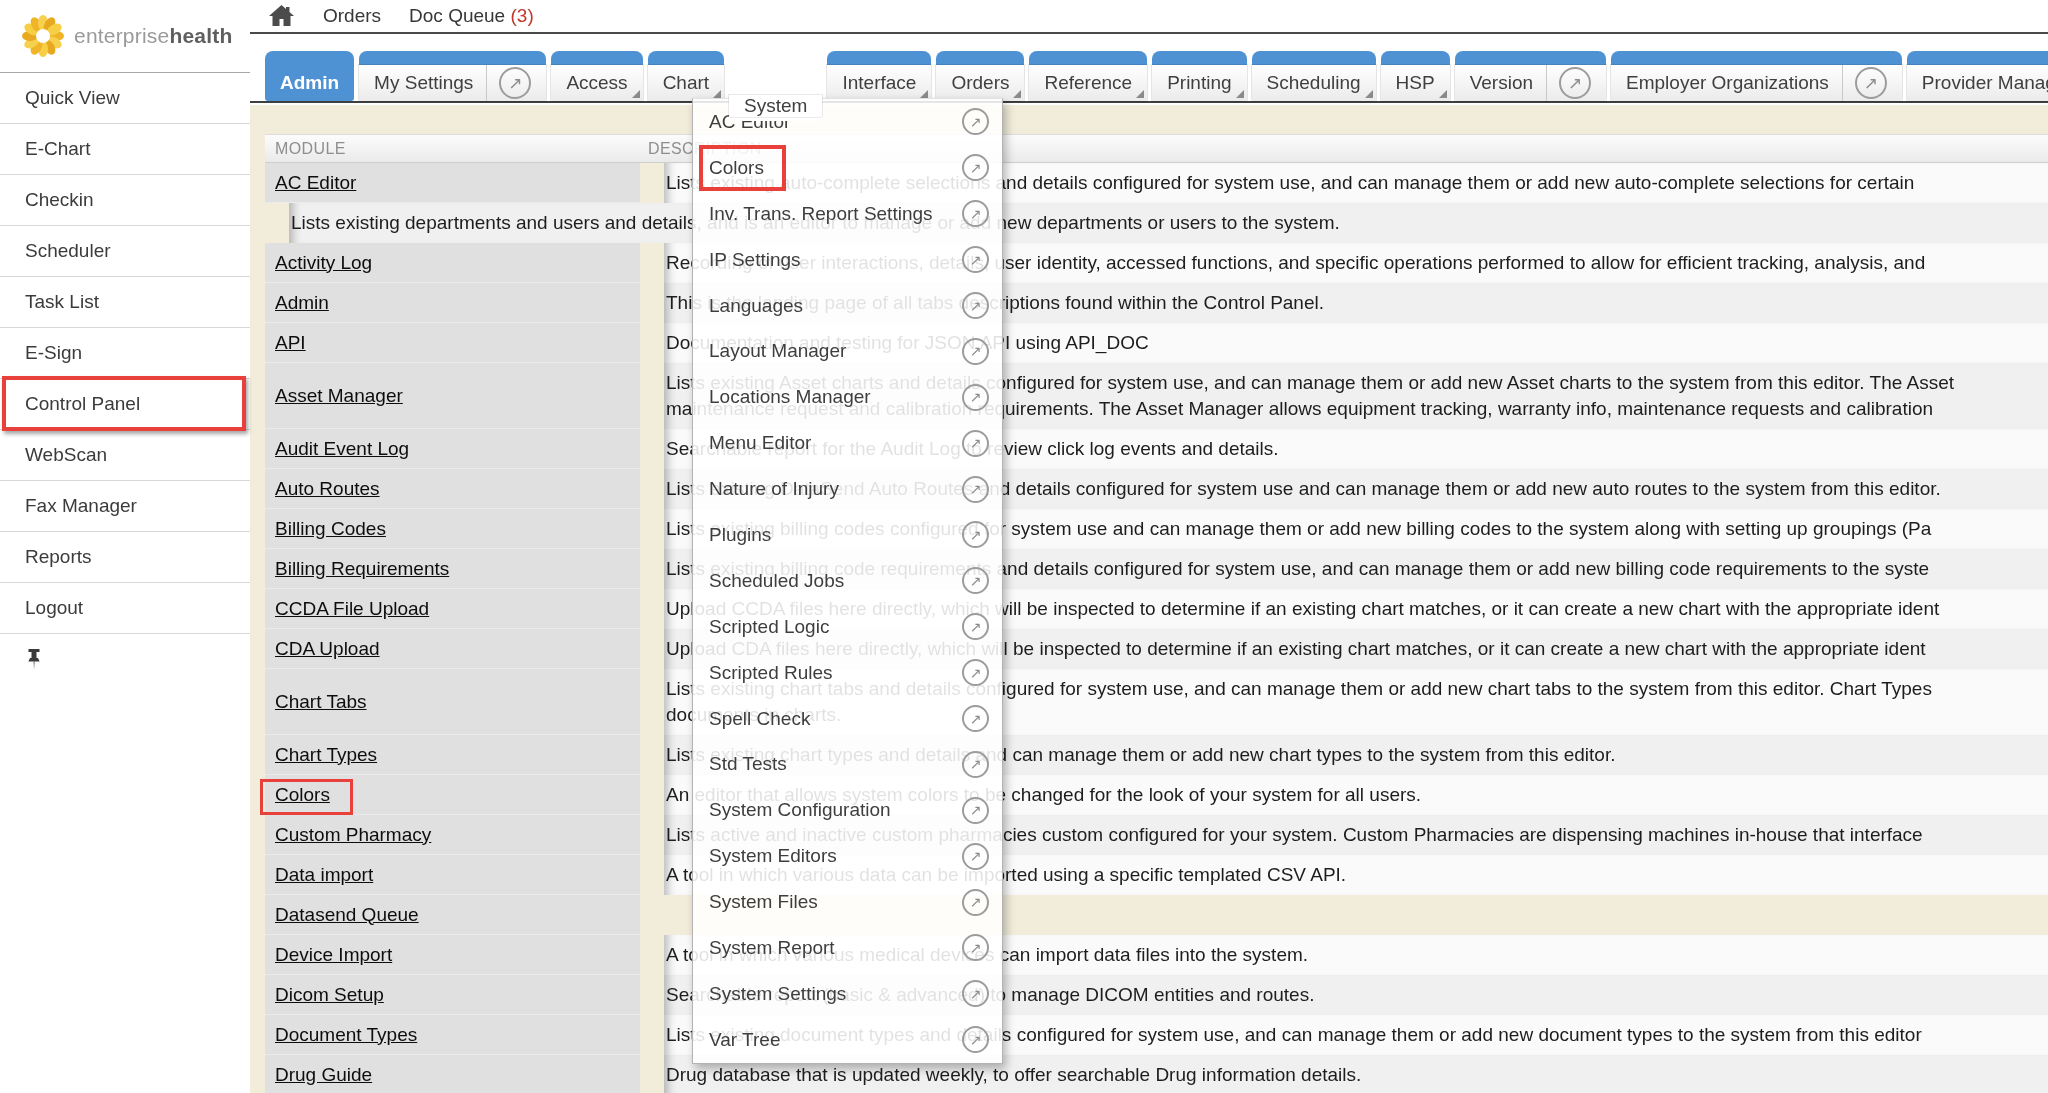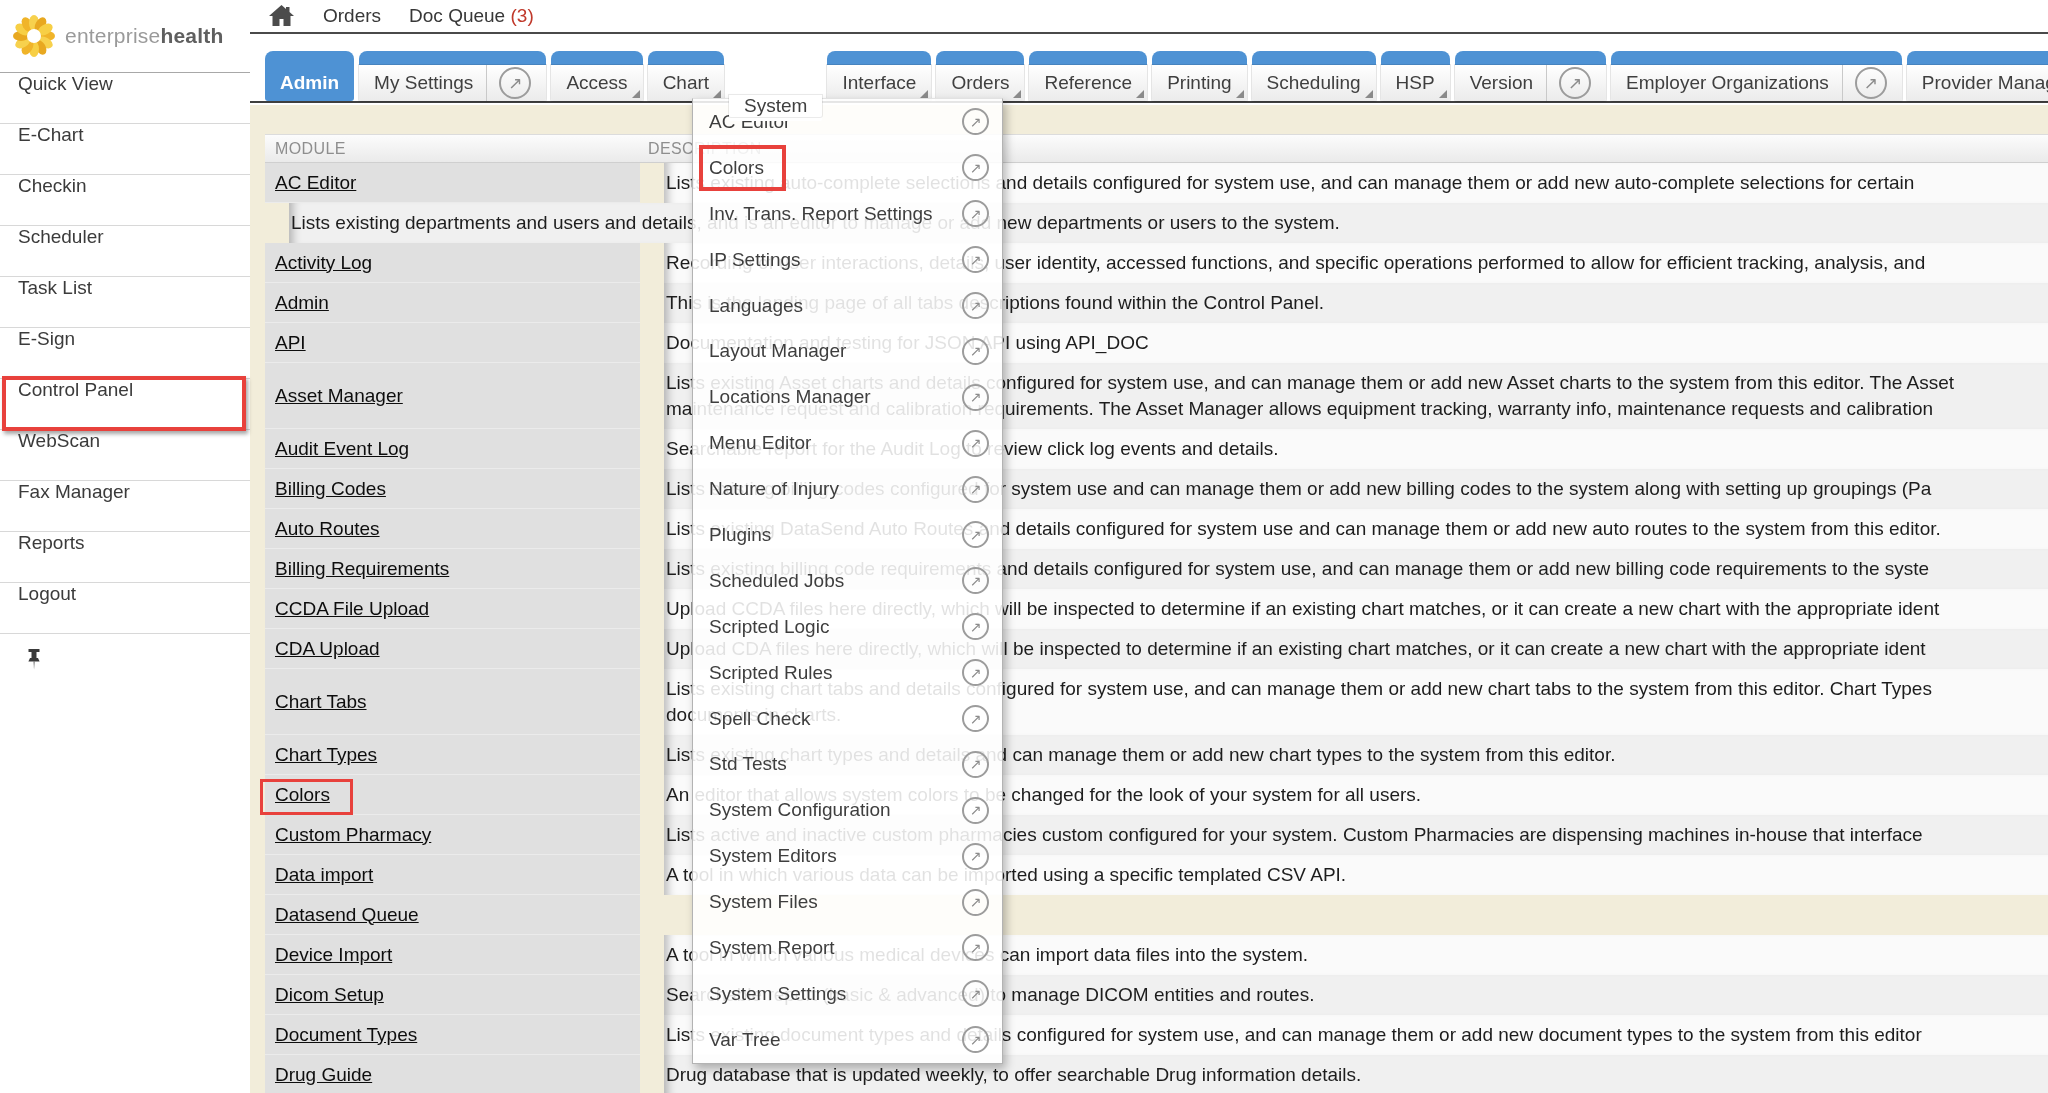--- a/index.html
+++ b/index.html
@@ -3,26 +3,26 @@
 <meta charset="utf-8">
 <style>
   html,body{margin:0;padding:0;}
   body{
     width:2048px;height:1093px;overflow:hidden;position:relative;
     background:#ffffff;font-family:"Liberation Sans","DejaVu Sans",sans-serif;
     -webkit-font-smoothing:antialiased;
   }
   
   .sidebar{position:absolute;left:0;top:0;width:250px;height:1093px;background:#fff;z-index:10;}
-  .logo-row{height:73px;border-bottom:1px solid #a8a8a8;display:flex;align-items:center;padding-left:11px;box-sizing:border-box;}
+  .logo-row{height:73px;border-bottom:1px solid #a8a8a8;display:flex;align-items:center;padding-left:20px;box-sizing:border-box;}
   .logo-text{margin-left:8px;font-size:21px;letter-spacing:0.2px;}
   .logo-text .lt1{color:#9a9a9a;}
   .logo-text .lt2{color:#5f5f5f;font-weight:bold;}
   .side-list{}
-  .side-item{position:relative;height:51px;border-bottom:1px solid #d8d8d8;display:flex;align-items:flex-start;padding-left:18px;box-sizing:border-box;font-size:19px;color:#3b3b3b;cursor:pointer;}
+  .side-item{position:relative;height:51px;border-bottom:1px solid #d8d8d8;display:flex;align-items:center;padding-left:25px;box-sizing:border-box;font-size:19px;color:#3b3b3b;cursor:pointer;}
   .side-item.boxed::after{content:"";position:absolute;left:2px;right:4px;top:-3px;bottom:-2px;border:4px solid var(--annotation-red);box-shadow:2px 3px 4px rgba(0,0,0,0.35);pointer-events:none;}
   .pin-row{height:51px;display:flex;align-items:center;padding-left:25px;box-sizing:border-box;}
   
   .main{position:absolute;left:250px;top:0;width:1798px;height:1093px;}
   .crumb-bar{height:34px;background:#fff;border-bottom:2px solid #4a4a4a;display:flex;align-items:center;box-sizing:border-box;}
   .home-btn{margin-left:18px;display:flex;align-items:center;cursor:pointer;}
   .crumb{font-size:19px;color:#373737;margin-left:28px;cursor:pointer;}
   .crumb .count{color:var(--badge-red);}
   
   .tab-bar{position:relative;height:67px;background:#fff;border-bottom:2px solid #3f3f3f;display:flex;align-items:flex-end;padding-left:15px;box-sizing:content-box;}
@@ -312,32 +312,32 @@
         <div class="trow">
     <div class="module-cell">
       <a class="module-link">Audit Event Log</a>
     </div>
     <div class="desc-cell">
             <div class="line">Searchable report for the Audit Log to review click log events and details.</div>
           </div>
   </div>
         <div class="trow">
     <div class="module-cell">
+      <a class="module-link">Auto Routes</a>
+    </div>
+    <div class="desc-cell">
+            <div class="line">Lists existing DataSend Auto Routes and details configured for system use and can manage them or add new auto routes to the system from this editor.</div>
+          </div>
+  </div>
+        <div class="trow">
+    <div class="module-cell">
       <a class="module-link">Billing Codes</a>
     </div>
     <div class="desc-cell">
             <div class="line">Lists existing billing codes configured for system use and can manage them or add new billing codes to the system along with setting up groupings (Pa</div>
-          </div>
-  </div>
-        <div class="trow">
-    <div class="module-cell">
-      <a class="module-link">Auto Routes</a>
-    </div>
-    <div class="desc-cell">
-            <div class="line">Lists existing DataSend Auto Routes and details configured for system use and can manage them or add new auto routes to the system from this editor.</div>
           </div>
   </div>
         <div class="trow">
     <div class="module-cell">
       <a class="module-link">Billing Requirements</a>
     </div>
     <div class="desc-cell">
             <div class="line">Lists existing billing code requirements and details configured for system use, and can manage them or add new billing code requirements to the syste</div>
           </div>
   </div>

